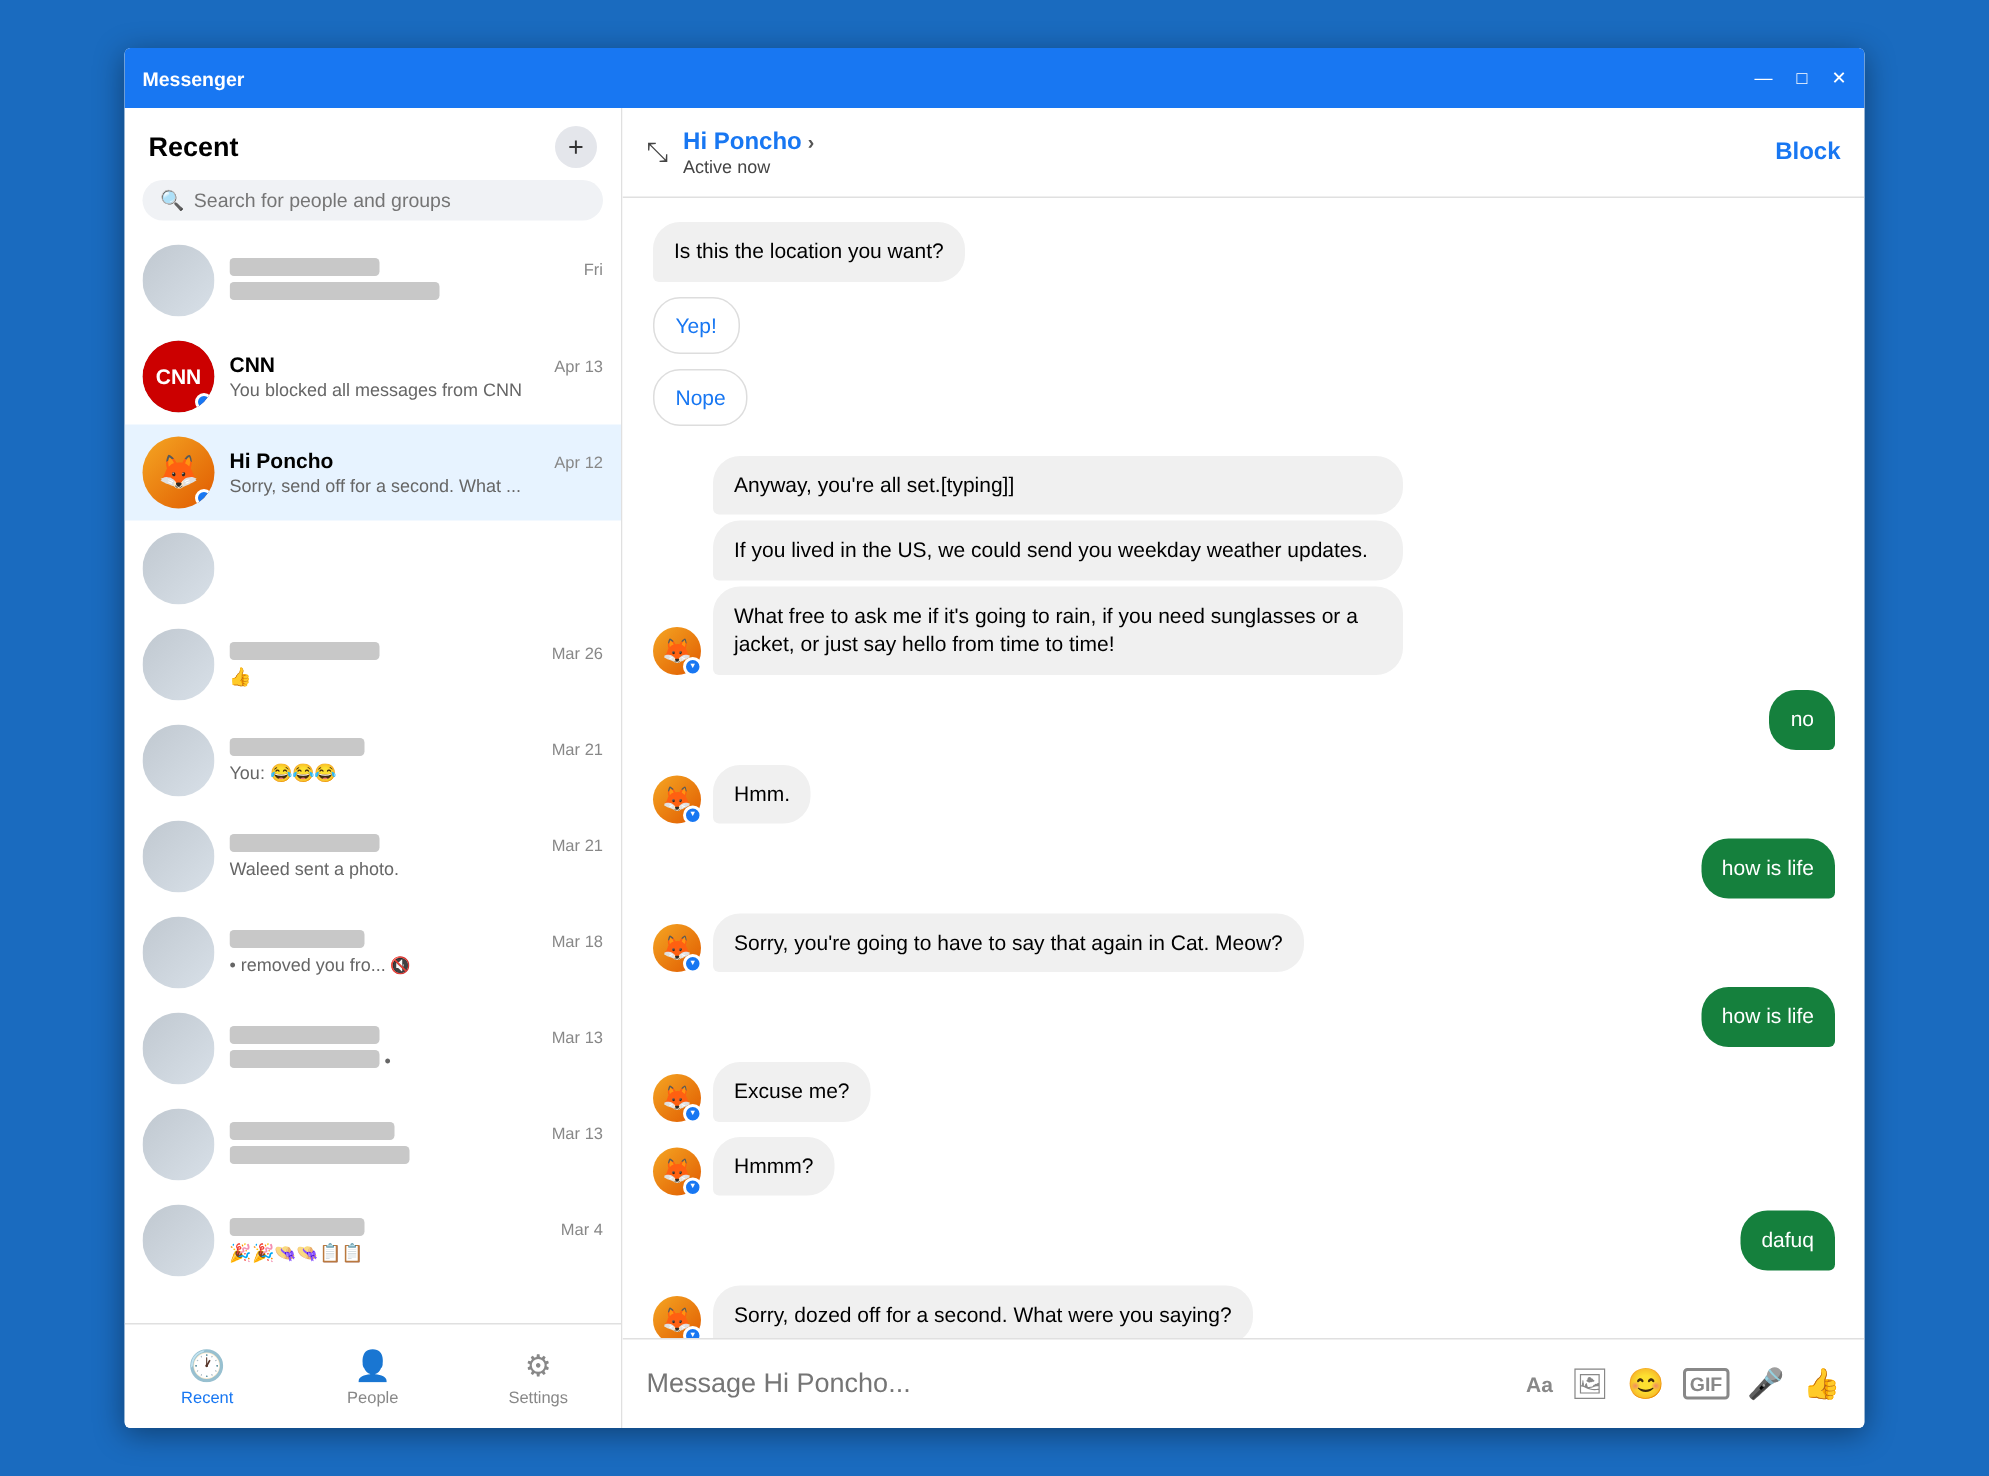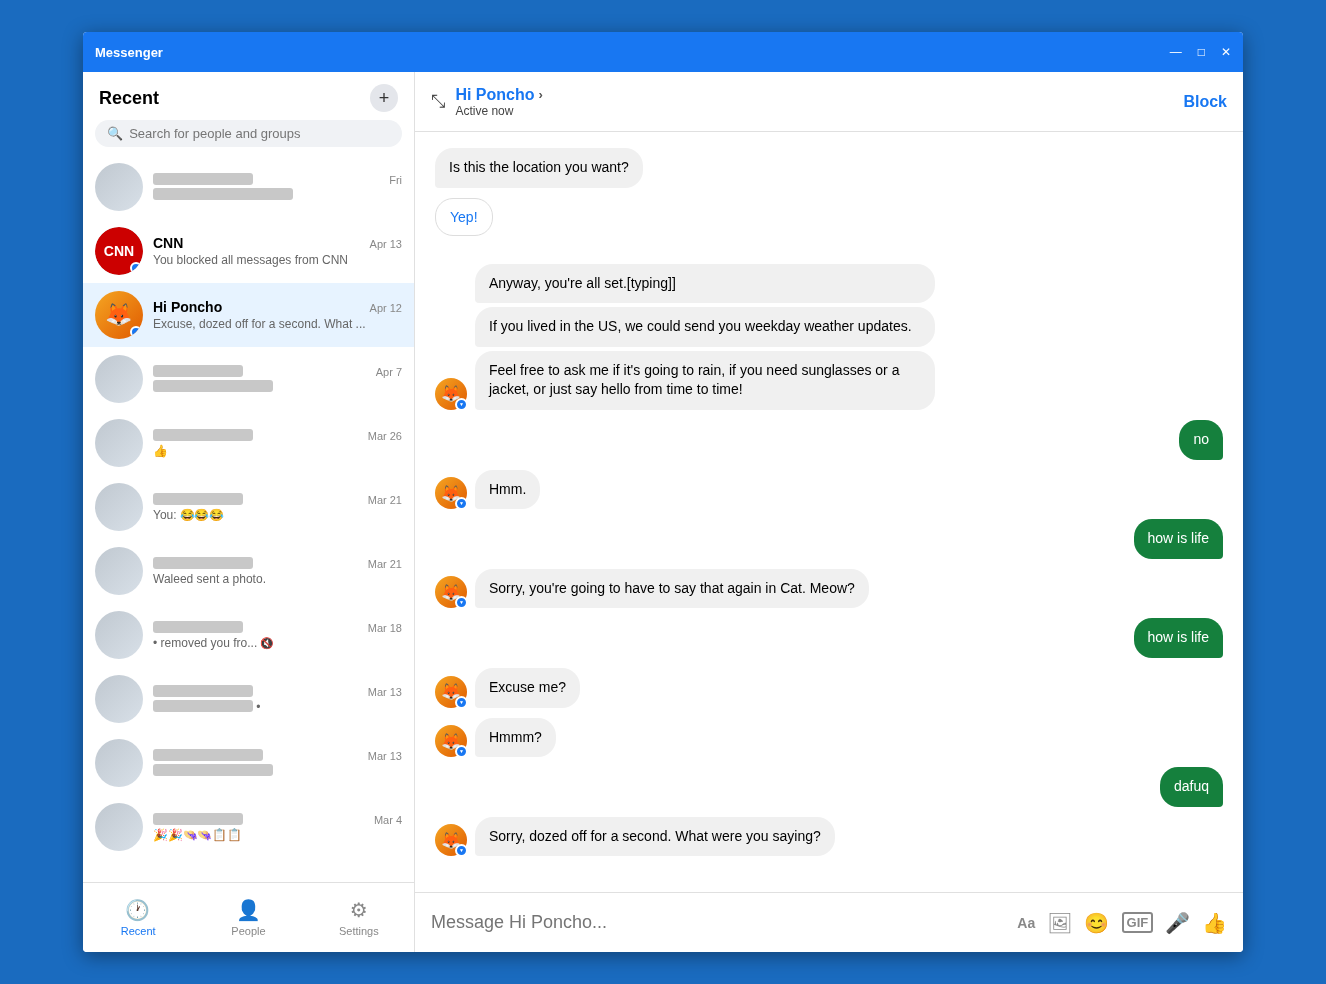--- a/index.html
+++ b/index.html
@@ -458,36 +458,27 @@
         <div class="conv-item active">
           <div class="conv-avatar" style="background:linear-gradient(135deg,#f5a623,#e05a00);">
             <div style="width:100%;height:100%;display:flex;align-items:center;justify-content:center;font-size:22px;">🦊</div>
             <div class="online-badge"></div>
           </div>
           <div class="conv-info">
             <div class="conv-top">
               <span class="conv-name">Hi Poncho</span>
               <span class="conv-time">Apr 12</span>
             </div>
-            <div class="conv-preview">Excuse, dozed off for a second. What ...</div>
-          </div>
-        </div>
-
-        <div class="conv-item">
-          <div class="conv-avatar">
-            <div class="blurred-avatar" style="width:100%;height:100%;"></div>
-          </div>
-          <div class="conv-info">
-            <div class="conv-top">
-              <span class="blurred-text" style="width:90px;">&nbsp;&nbsp;&nbsp;&nbsp;&nbsp;&nbsp;&nbsp;&nbsp;&nbsp;&nbsp;&nbsp;&nbsp;</span>
-              <span class="conv-time">Apr 7</span>
-            </div>
-            <div class="conv-preview">
-              <span class="blurred-text" style="width:120px;">&nbsp;&nbsp;&nbsp;&nbsp;&nbsp;&nbsp;&nbsp;&nbsp;&nbsp;&nbsp;&nbsp;&nbsp;&nbsp;&nbsp;&nbsp;&nbsp;</span>
-            </div>
+            <div class="conv-preview">Sorry, send off for a second. What ...</div>
+          </div>
+        </div>
+
+        <div class="conv-item">
+          <div class="conv-avatar">
+            <div class="blurred-avatar" style="width:100%;height:100%;"></div>
           </div>
         </div>
 
         <div class="conv-item">
           <div class="conv-avatar">
             <div class="blurred-avatar" style="width:100%;height:100%;"></div>
           </div>
           <div class="conv-info">
             <div class="conv-top">
               <span class="blurred-text" style="width:100px;">&nbsp;&nbsp;&nbsp;&nbsp;&nbsp;&nbsp;&nbsp;&nbsp;&nbsp;&nbsp;&nbsp;&nbsp;&nbsp;</span>
@@ -615,32 +606,35 @@
       <div class="messages-area">
 
         <div class="msg-row other">
           <div class="bubble other-bubble">Is this the location you want?</div>
         </div>
 
         <div class="msg-row other">
           <div class="action-bubble">Yep!</div>
         </div>
 
+        <div class="msg-row other">
+          <div class="action-bubble">Nope</div>
+        </div>
 
         <div class="msg-spacer"></div>
 
         <div class="msg-row other">
           <div class="bot-avatar">
             🦊
             <div class="bot-avatar-badge"></div>
           </div>
           <div style="display:flex;flex-direction:column;gap:4px;">
             <div class="bubble other-bubble">Anyway, you're all set.[typing]]</div>
             <div class="bubble other-bubble">If you lived in the US, we could send you weekday weather updates.</div>
-            <div class="bubble other-bubble">Feel free to ask me if it's going to rain, if you need sunglasses or a jacket, or just say hello from time to time!</div>
+            <div class="bubble other-bubble">What free to ask me if it's going to rain, if you need sunglasses or a jacket, or just say hello from time to time!</div>
           </div>
         </div>
 
         <div class="msg-row self">
           <div class="bubble self-bubble">no</div>
         </div>
 
         <div class="msg-row other">
           <div class="bot-avatar">
             🦊

